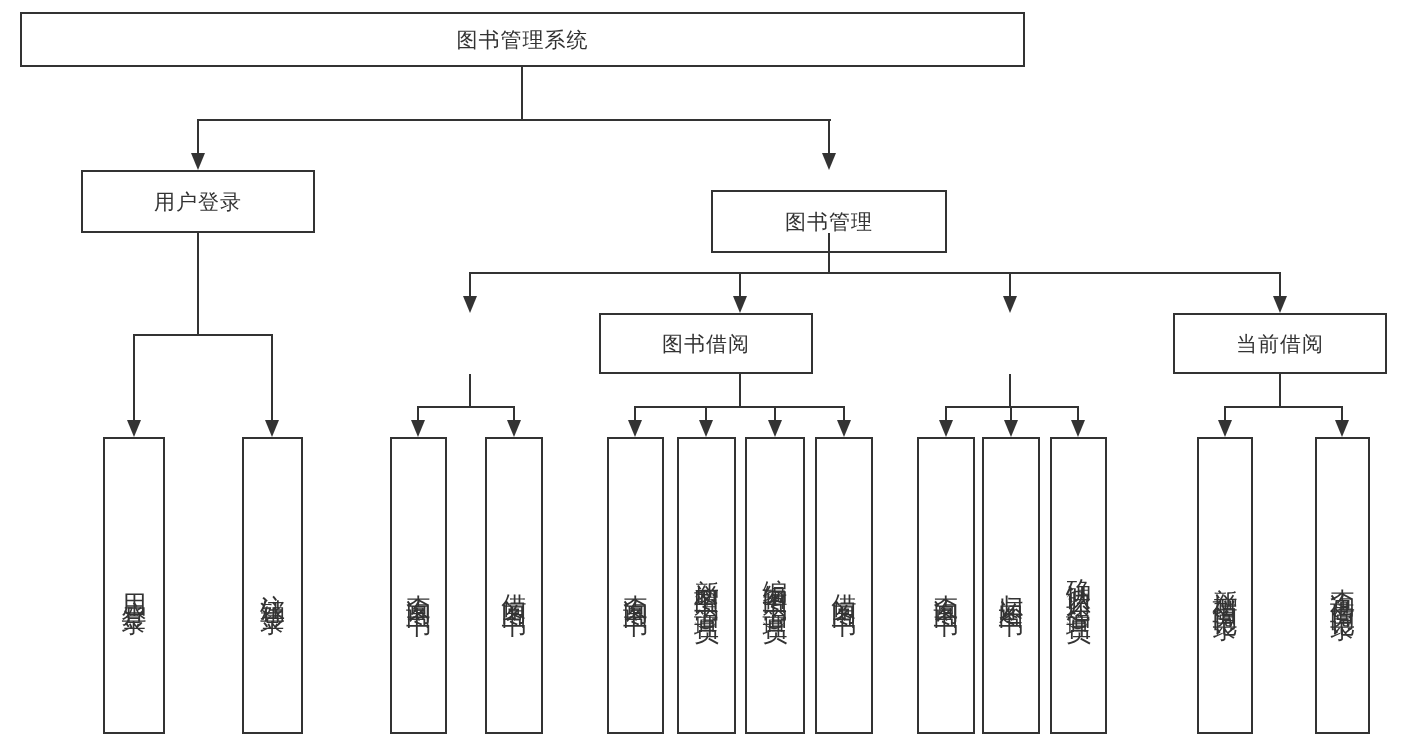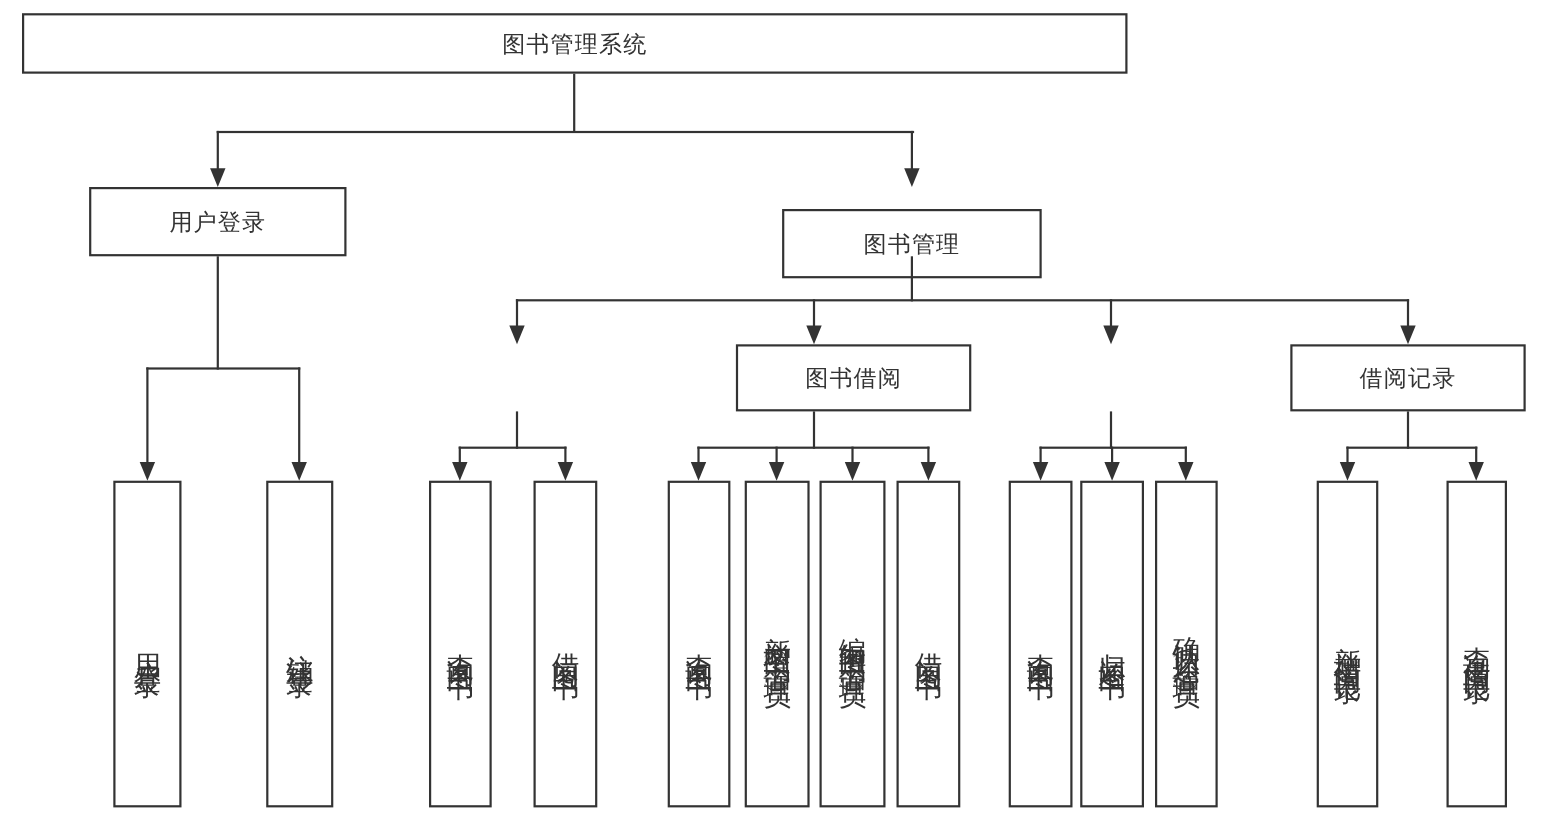--- a/index.html
+++ b/index.html
@@ -88,22 +88,22 @@
   <div class="line" style="left:469px;  top:272px; width:812px; height:2px;"></div>
   <div class="line" style="left:469px;  top:272px; width:2px;   height:26px;"></div>
   <div class="arr" style="left:463px;  top:296px;"></div>
   <div class="line" style="left:739px;  top:272px; width:2px;   height:26px;"></div>
   <div class="arr" style="left:733px;  top:296px;"></div>
   <div class="line" style="left:1009px; top:272px; width:2px;   height:26px;"></div>
   <div class="arr" style="left:1003px; top:296px;"></div>
   <div class="line" style="left:1279px; top:272px; width:2px;   height:26px;"></div>
   <div class="arr" style="left:1273px; top:296px;"></div>
 
-  <div class="box h" style="left:669px;  top:313px; width:214px; height:61px;">图书借阅</div>
-  <div class="box h" style="left:1173px; top:313px; width:214px; height:61px;">借阅记录</div>
+  <div class="box h" style="left:599px;  top:313px; width:214px; height:61px;">图书借阅</div>
+  <div class="box h" style="left:1173px; top:313px; width:214px; height:61px;">当前借阅</div>
 
   <div class="line" style="left:469px; top:374px; width:2px;  height:34px;"></div>
   <div class="line" style="left:417px; top:406px; width:98px; height:2px;"></div>
   <div class="line" style="left:417px; top:406px; width:2px;  height:16px;"></div>
   <div class="arr" style="left:411px; top:420px;"></div>
   <div class="line" style="left:513px; top:406px; width:2px;  height:16px;"></div>
   <div class="arr" style="left:507px; top:420px;"></div>
 
   <div class="line" style="left:739px; top:374px; width:2px;   height:34px;"></div>
   <div class="line" style="left:634px; top:406px; width:211px; height:2px;"></div>

